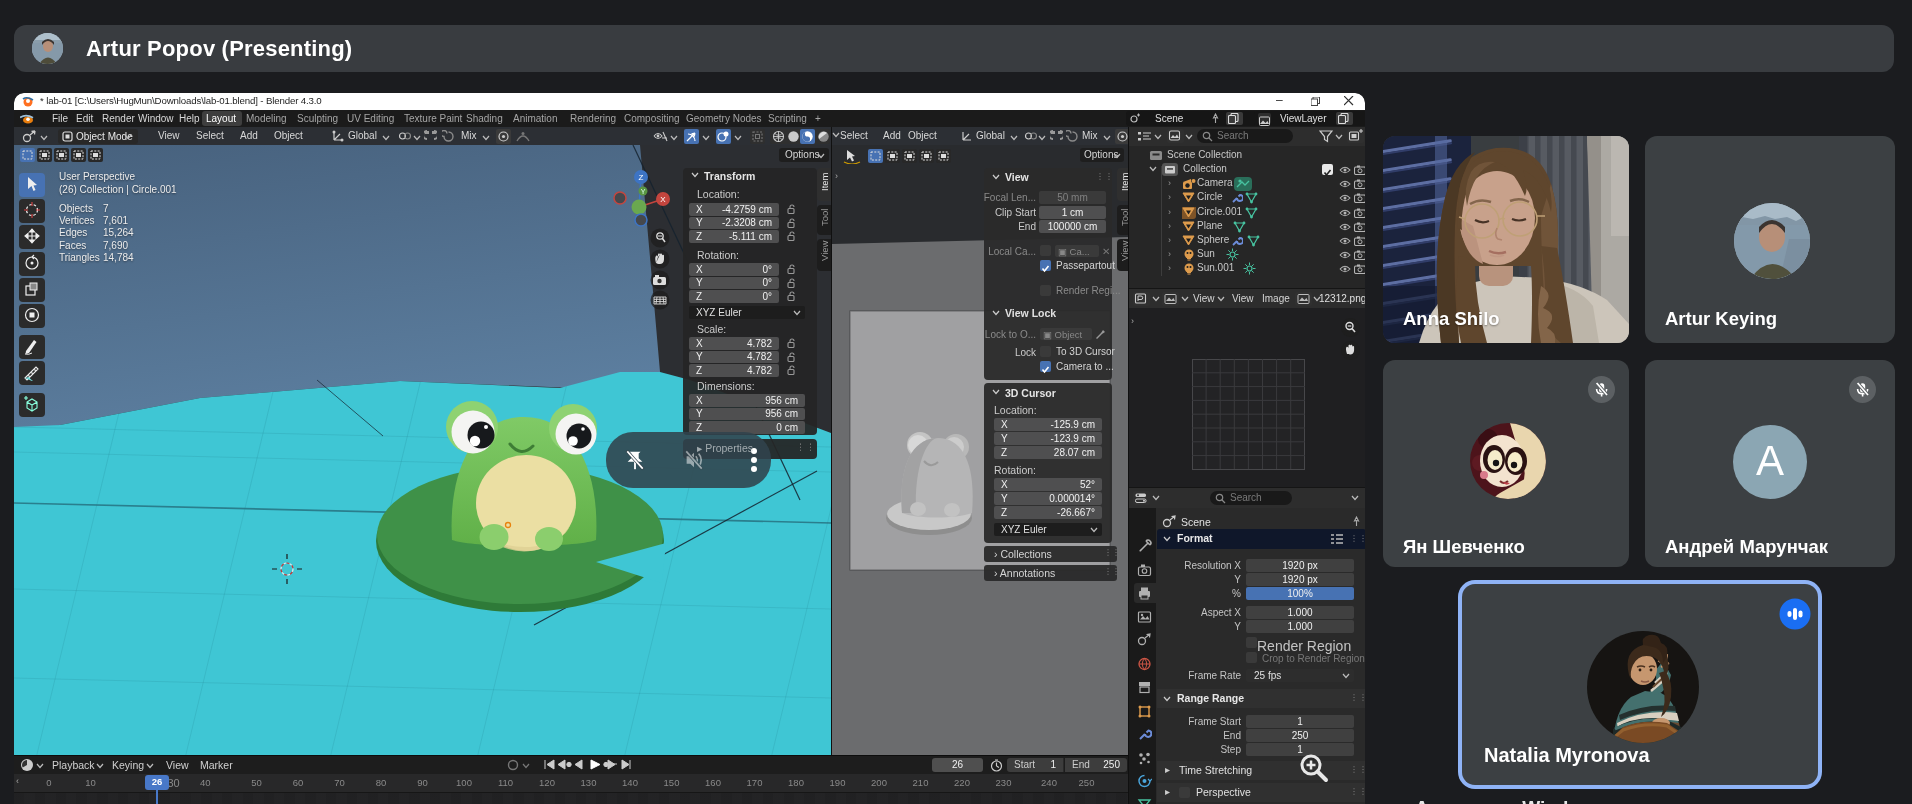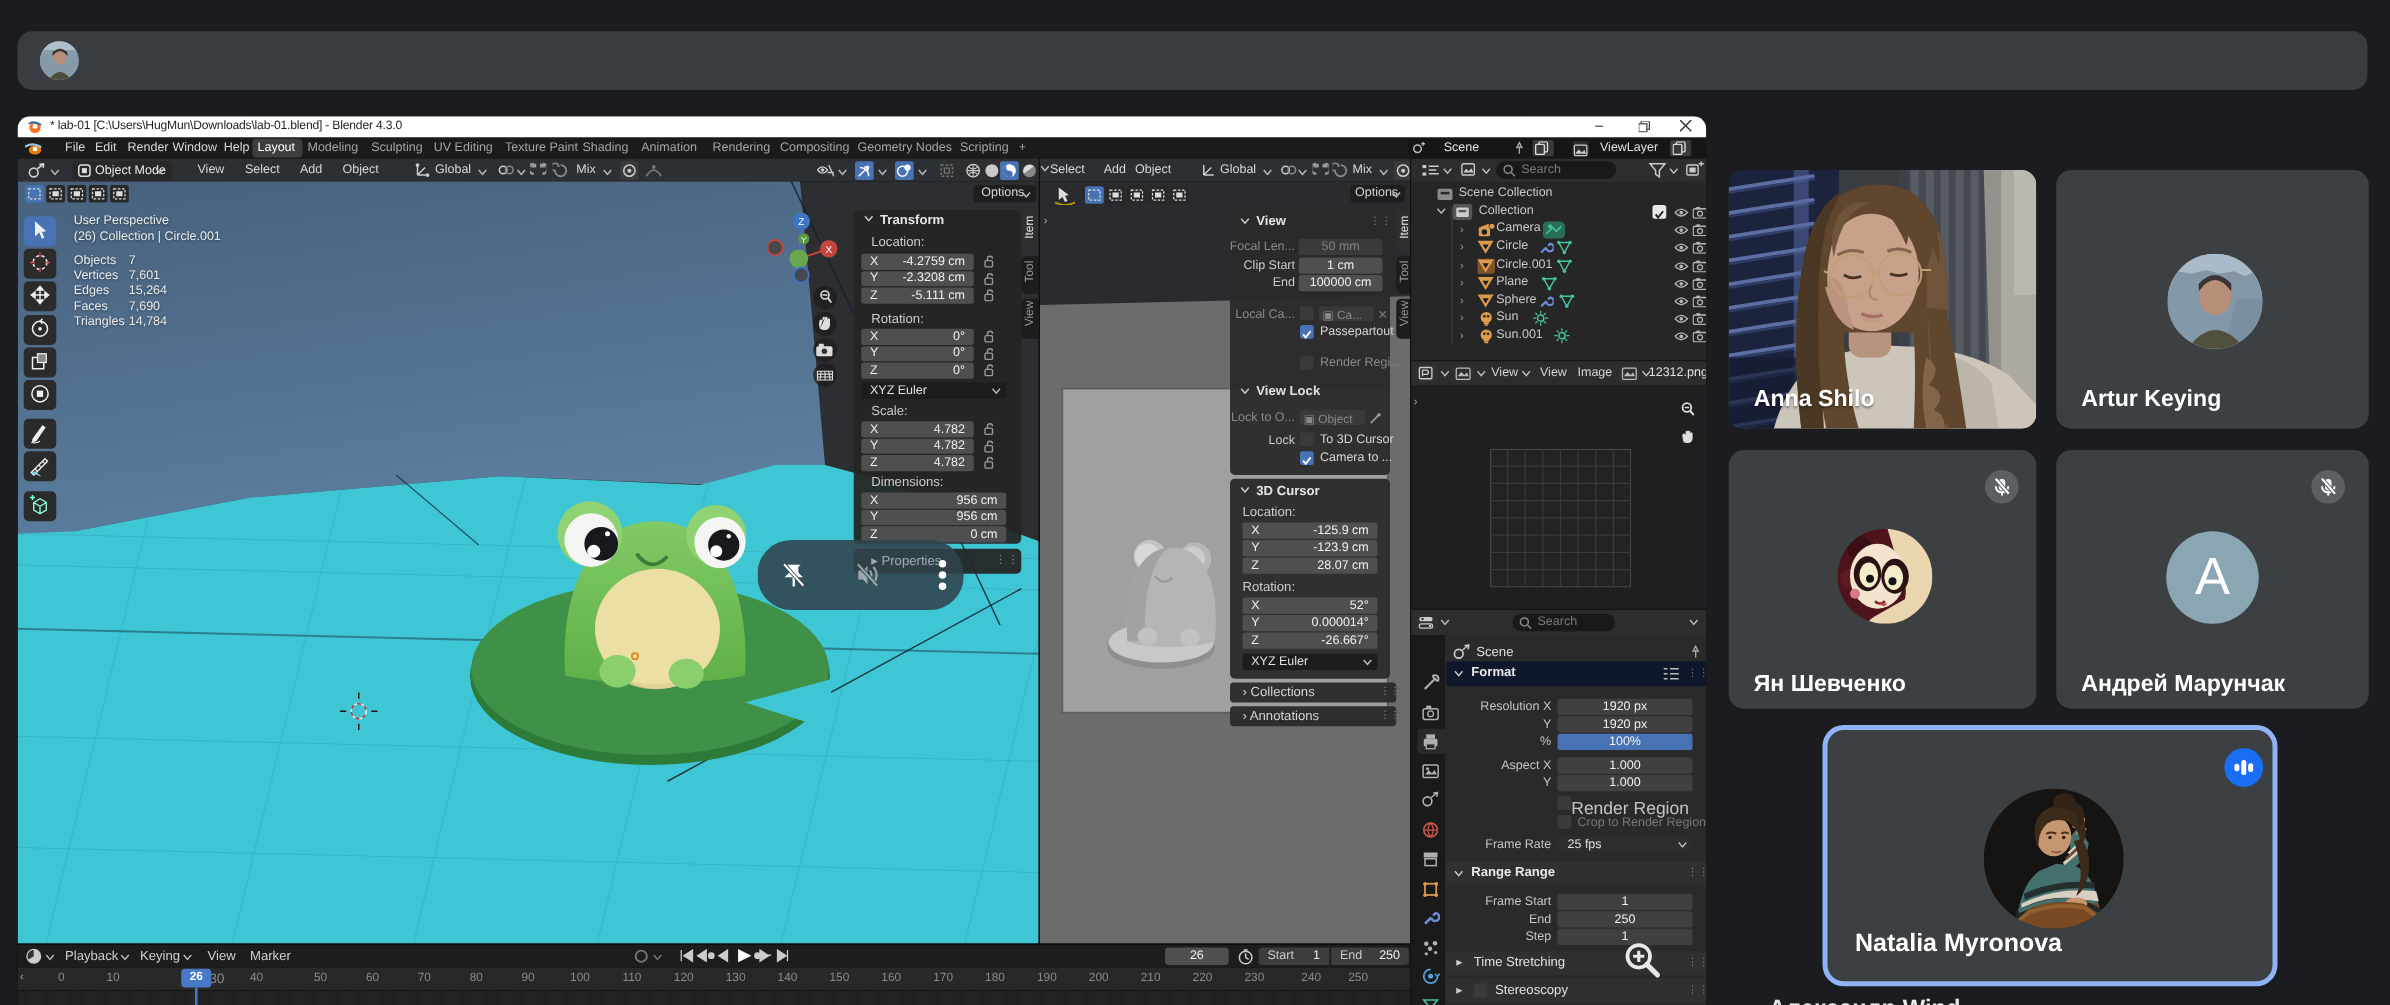--- a/index.html
+++ b/index.html
@@ -7,20 +7,21 @@
 <div style="position:absolute;left:14px;top:25px;width:1880px;height:47px;background:#393c40;border-radius:12px">
     <svg width="31" height="31" style="position:absolute;left:18px;top:8px;border-radius:50%">
       <rect width="31" height="31" fill="#9fb3c2"></rect>
       <rect y="0" width="31" height="9" fill="#aebfcb"></rect>
       <rect y="7" width="31" height="3" fill="#8a9dab"></rect>
       <rect y="10" width="31" height="21" fill="#8599a9"></rect>
       <ellipse cx="16" cy="13" rx="5" ry="6" fill="#b78f78"></ellipse>
       <path d="M10,12 Q16,4 22,12 L22,9 Q16,3 10,9 Z" fill="#3b3430"></path>
       <path d="M7,31 Q16,18 25,31 Z" fill="#4e4c3a"></path>
     </svg>
+    <span style="position:absolute;white-space:nowrap;left:72px;top:11px;font-size:22px;font-weight:700;color:#fff;letter-spacing:.2px;white-space:nowrap">Artur Popov (Presenting)</span>
   </div>
 <div style="position:absolute;left:1383px;top:136px;width:246px;height:207px;border-radius:12px;overflow:hidden;background:#3c4043">
     <svg width="246" height="207" style="position:absolute;left:0;top:0">
       <rect x="0" y="0" width="88" height="207" fill="#1c2440"></rect>
       <g transform="rotate(-9 0 18)">
         <rect x="-6" y="14" width="76" height="3.2" rx="1.6" fill="#6d81bd" opacity="0.85"></rect>
         <rect x="-6" y="17" width="76" height="2" rx="1" fill="#33406e"></rect>
       </g>
       <g transform="rotate(-9 0 37)">
         <rect x="-6" y="33" width="76" height="3.2" rx="1.6" fill="#6d81bd" opacity="0.85"></rect>
@@ -1341,21 +1342,21 @@
         </div>
         <svg width="34" height="34" style="position:absolute;left:168px;top:264px">
           <circle cx="14" cy="13" r="9" fill="none" stroke="#e8e8e8" stroke-width="3"></circle>
           <line x1="20.5" y1="19.5" x2="29" y2="28" stroke="#e8e8e8" stroke-width="4" stroke-linecap="round"></line>
           <line x1="9.5" y1="13" x2="18.5" y2="13" stroke="#e8e8e8" stroke-width="2.5"></line>
           <line x1="14" y1="8.5" x2="14" y2="17.5" stroke="#e8e8e8" stroke-width="2.5"></line>
         </svg>
         <div style="position:absolute;left:28px;top:295px;width:209px;height:19px;background:#303030">
           <span style="position:absolute;white-space:nowrap;left:8px;top:2.5px;font-size:10px;color:#ccc">▸</span>
           <div style="position:absolute;left:22px;top:4px;width:11px;height:11px;background:#3a3a3a;border-radius:2px"></div>
-          <span style="position:absolute;white-space:nowrap;left:39px;top:2.5px;font-size:10.5px;color:#e0e0e0">Stereoscopy</span>
+          <span style="position:absolute;white-space:nowrap;left:39px;top:2.5px;font-size:10.5px;color:#e0e0e0">Perspective</span>
           <span style="position:absolute;white-space:nowrap;left:193px;top:4px;font-size:8px;color:#888;letter-spacing:1px">⋮⋮</span>
         </div>
       </div>
     </div>
     <div style="position:absolute;left:0;top:662px;width:1114px;height:49px;overflow:hidden;background:#000000;border-top:1px solid #0d0d0d">
       <div style="position:absolute;left:0;top:0;width:1114px;height:18px;background:#1d1d1d"></div>
       <svg width="15" height="14" style="position:absolute;left:6px;top:2px">
         <circle cx="7" cy="7" r="6" fill="#ccc"></circle>
         <path d="M7,7 L7,2 A5,5 0 0 0 2.7,9.5 Z" fill="#333"></path>
       </svg>

